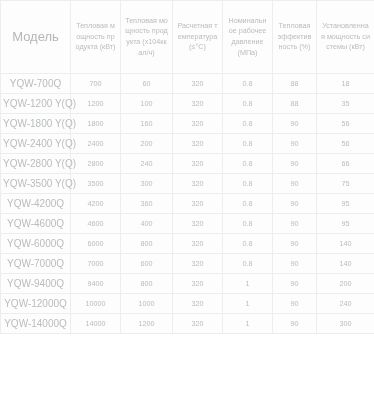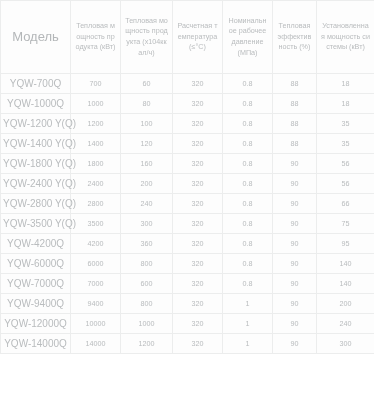--- a/index.html
+++ b/index.html
@@ -87,47 +87,29 @@
       <tr>
         <td class="model-cell">YQW-700Q</td>
         <td>700</td>
         <td>60</td>
         <td>320</td>
         <td>0.8</td>
         <td>88</td>
         <td>18</td>
       </tr>
       <tr>
-        <td class="model-cell">YQW-1000Q</td>
-        <td>1000</td>
-        <td>80</td>
-        <td>320</td>
-        <td>0.8</td>
-        <td>88</td>
-        <td>18</td>
-      </tr>
-      <tr>
         <td class="model-cell">YQW-1200 Y(Q)</td>
         <td>1200</td>
         <td>100</td>
         <td>320</td>
         <td>0.8</td>
         <td>88</td>
         <td>35</td>
       </tr>
       <tr>
-        <td class="model-cell">YQW-1400 Y(Q)</td>
-        <td>1400</td>
-        <td>120</td>
-        <td>320</td>
-        <td>0.8</td>
-        <td>88</td>
-        <td>35</td>
-      </tr>
-      <tr>
         <td class="model-cell">YQW-1800 Y(Q)</td>
         <td>1800</td>
         <td>160</td>
         <td>320</td>
         <td>0.8</td>
         <td>90</td>
         <td>56</td>
       </tr>
       <tr>
         <td class="model-cell">YQW-2400 Y(Q)</td>
@@ -153,20 +135,29 @@
         <td>300</td>
         <td>320</td>
         <td>0.8</td>
         <td>90</td>
         <td>75</td>
       </tr>
       <tr>
         <td class="model-cell">YQW-4200Q</td>
         <td>4200</td>
         <td>360</td>
+        <td>320</td>
+        <td>0.8</td>
+        <td>90</td>
+        <td>95</td>
+      </tr>
+      <tr>
+        <td class="model-cell">YQW-4600Q</td>
+        <td>4600</td>
+        <td>400</td>
         <td>320</td>
         <td>0.8</td>
         <td>90</td>
         <td>95</td>
       </tr>
       <tr>
         <td class="model-cell">YQW-6000Q</td>
         <td>6000</td>
         <td>800</td>
         <td>320</td>

